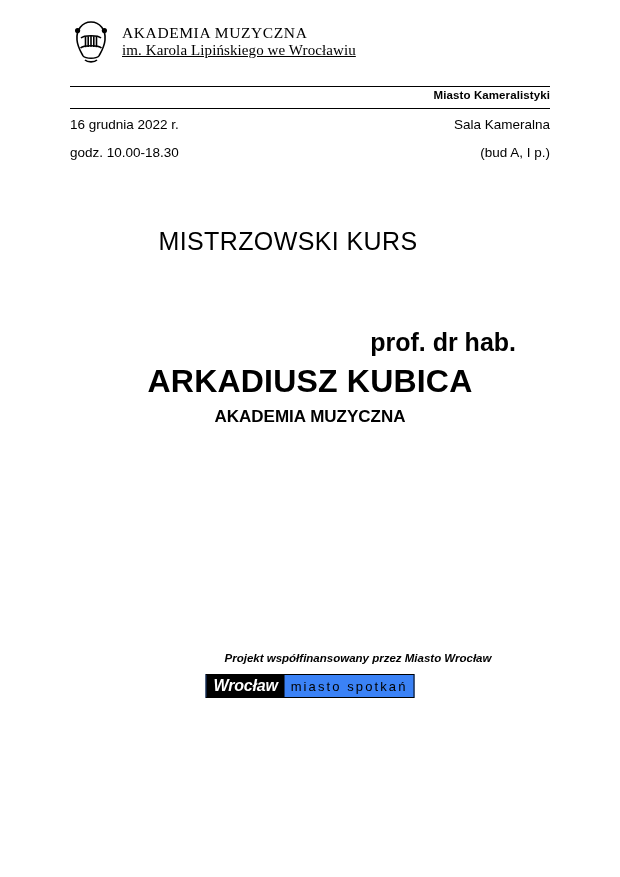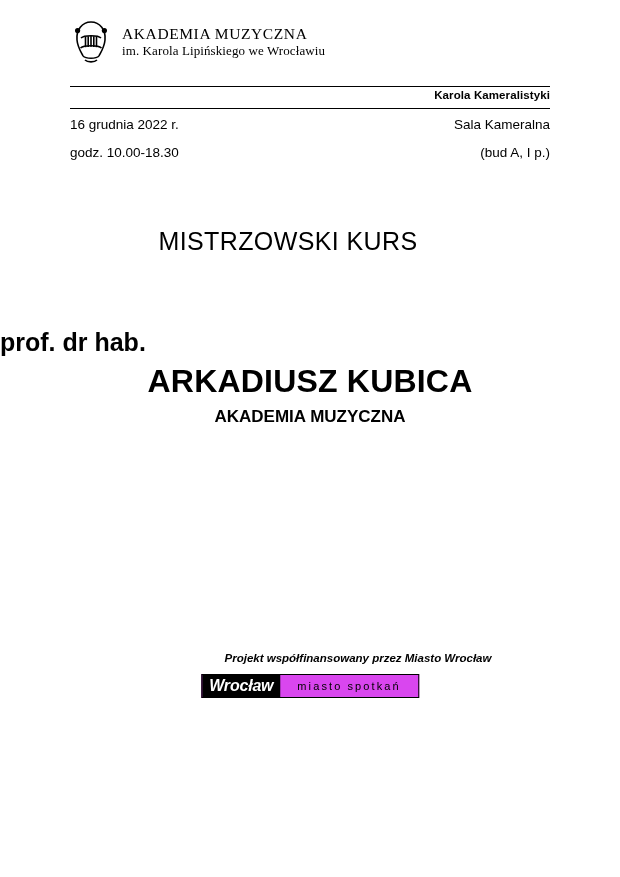--- a/index.html
+++ b/index.html
@@ -42,24 +42,25 @@
     flex-direction: column;
     justify-content: center;
     line-height: 1.05;
   }
   .logo-title {
     font-size: 15.5px;
     letter-spacing: 0.6px;
     font-family: "Liberation Serif", serif;
   }
   .logo-sub {
-    font-size: 13px;
+    font-size: 15px;
     letter-spacing: 0.1px;
     font-family: "Liberation Serif", serif;
     margin-top: 2px;
+    text-decoration: underline;
   }
 
   
   .rule {
     position: absolute;
     left: 70px;
     width: 480px;
     height: 1px;
     background: #000000;
   }
@@ -96,24 +97,24 @@
     top: 225px;
     text-align: center;
     font-size: 25px;
     line-height: 1.32;
     letter-spacing: 0.4px;
   }
   .course-title .l2 { display: block; }
 
   .prof-prefix {
     position: absolute;
-    left: 0;
+    left: 12px;
     width: 504px;
     top: 328px;
-    text-align: left;
+    text-align: right;
     font-size: 25px;
     font-weight: bold;
   }
   .prof-name {
     position: absolute;
     left: 0;
     width: 620px;
     top: 363px;
     text-align: center;
     font-size: 32px;
@@ -146,37 +147,37 @@
   }
   .wroclaw-logo {
     position: absolute;
     top: 674px;
     left: 50%;
     transform: translateX(-50%);
     display: flex;
     align-items: stretch;
     border: 1px solid #000000;
     height: 22px;
-    background: #d946ef;
+    background: #3b82f6;
   }
   .wroclaw-mark {
     background: #000000;
     color: #ffffff;
     font-size: 16px;
     font-weight: bold;
     font-style: italic;
     padding: 0 7px 0 7px;
     display: flex;
     align-items: center;
     letter-spacing: -0.2px;
   }
   .wroclaw-slogan {
     color: #000000;
-    font-size: 11px;
-    padding: 0 17px;
+    font-size: 13px;
+    padding: 0 6px;
     display: flex;
     align-items: center;
     letter-spacing: 2.1px;
     text-align: center;
   }
 </style>
 </head>
 <body>
 
 <div class="page">
@@ -201,21 +202,21 @@
         <circle cx="34.4" cy="12.6" r="2.6" fill="#000"></circle>
       </svg>
     </span>
     <span class="logo-text">
       <span class="logo-title">AKADEMIA MUZYCZNA</span>
       <span class="logo-sub">im. Karola Lipińskiego we Wrocławiu</span>
     </span>
   </div>
 
   <div class="rule rule-top"></div>
-  <div class="dept">Karola Kameralistyki</div>
+  <div class="dept">Miasto Kameralistyki</div>
   <div class="rule rule-bottom"></div>
 
   <div class="info-row row-1">
     <span>16 grudnia 2022 r.</span>
     <span>Sala Kameralna</span>
   </div>
   <div class="info-row row-2">
     <span>godz. 10.00-18.30</span>
     <span>(bud A, I p.)</span>
   </div>

